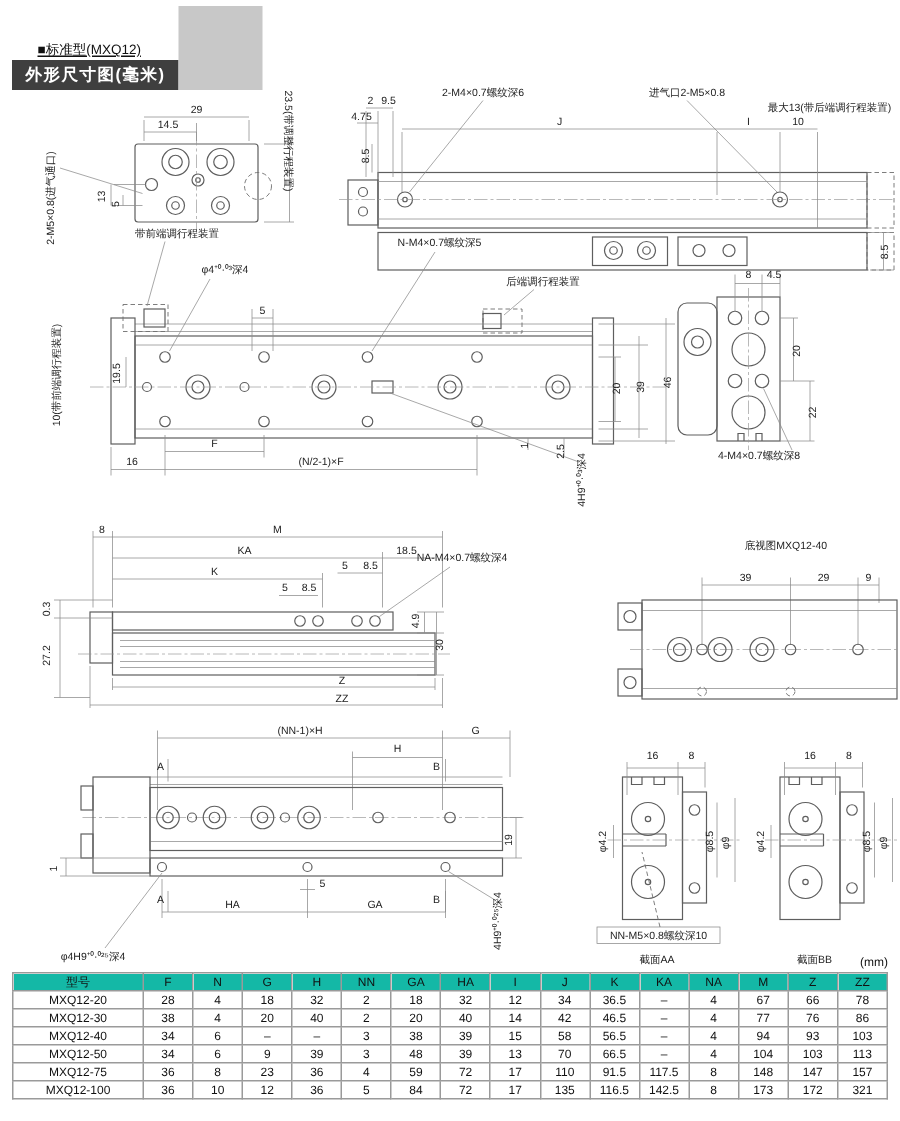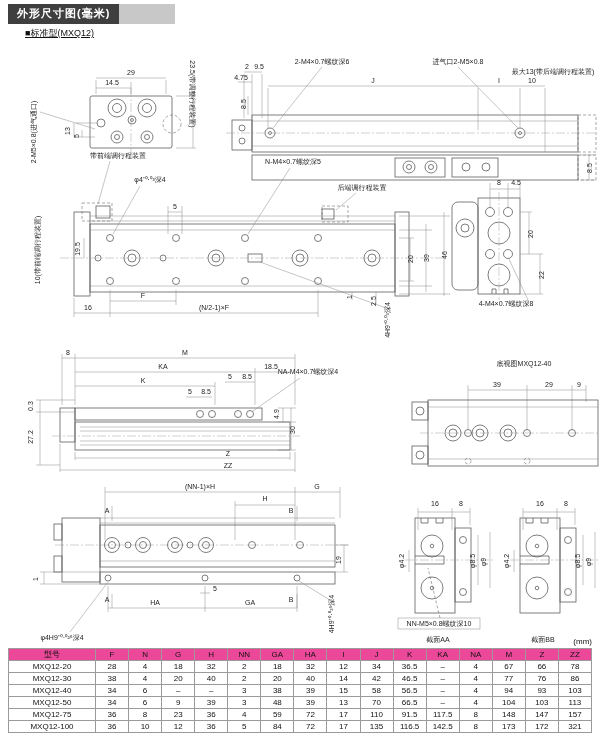--- a/index.html
+++ b/index.html
@@ -1,31 +1,31 @@
 <!DOCTYPE html>
 <html><head>
 <meta charset="utf-8">
 <style>
   html,body{margin:0;padding:0;}
   body{width:600px;height:747px;position:relative;background:#ffffff;
        font-family:"Liberation Sans",sans-serif;overflow:hidden;color:#111;}
   .title-bar{position:absolute;left:8px;top:4px;display:flex;align-items:stretch;}
-  .title-box{background:#3f3f3f;color:#fff;font-size:11px;font-weight:bold;padding:2px 9px 3px;letter-spacing:1px;}
+  .title-box{background:#3f3f3f;color:#fff;font-size:11px;font-weight:bold;padding:2px 9px 3px;letter-spacing:1px;margin-top:36px;}
   .title-tail{width:56px;background:#c8c8c8;}
   .subtitle{position:absolute;left:25px;top:27px;font-size:9px;text-decoration:underline;}
   svg.drawings{position:absolute;left:0;top:0;}
   svg text{font-family:"Liberation Sans",sans-serif;font-size:7px;fill:#222;text-anchor:middle;}
   .ln{stroke:#5e5e5e;fill:none;stroke-width:.8}
   .th{stroke:#8b8b8b;fill:none;stroke-width:.5}
   .dsh{stroke:#6e6e6e;fill:none;stroke-width:.6;stroke-dasharray:3 2}
   .cl{stroke:#979797;fill:none;stroke-width:.45;stroke-dasharray:9 2 2 2}
   .dims-table{position:absolute;left:8px;top:648px;width:584px;border-collapse:collapse;
               table-layout:fixed;font-size:8px;border:1px solid #555;}
   .dims-table th,.dims-table td{border:1px solid #9a9a9a;text-align:center;padding:0;height:11px;font-weight:normal;overflow:hidden;white-space:nowrap;}
-  .dims-table th{background:#ec4899;}
+  .dims-table th{background:#14b8a6;}
   .dims-table th.model,.dims-table td.model{width:86px;}
   .unit-label{position:absolute;right:8px;top:637px;font-size:8px;text-align:center;}
 </style>
 </head>
 <body>
 
 <svg class="drawings" width="600" height="646" viewBox="0 0 600 646">
 
   <g>
     <rect class="ln" x="90" y="96" width="82" height="52" rx="2"></rect>

